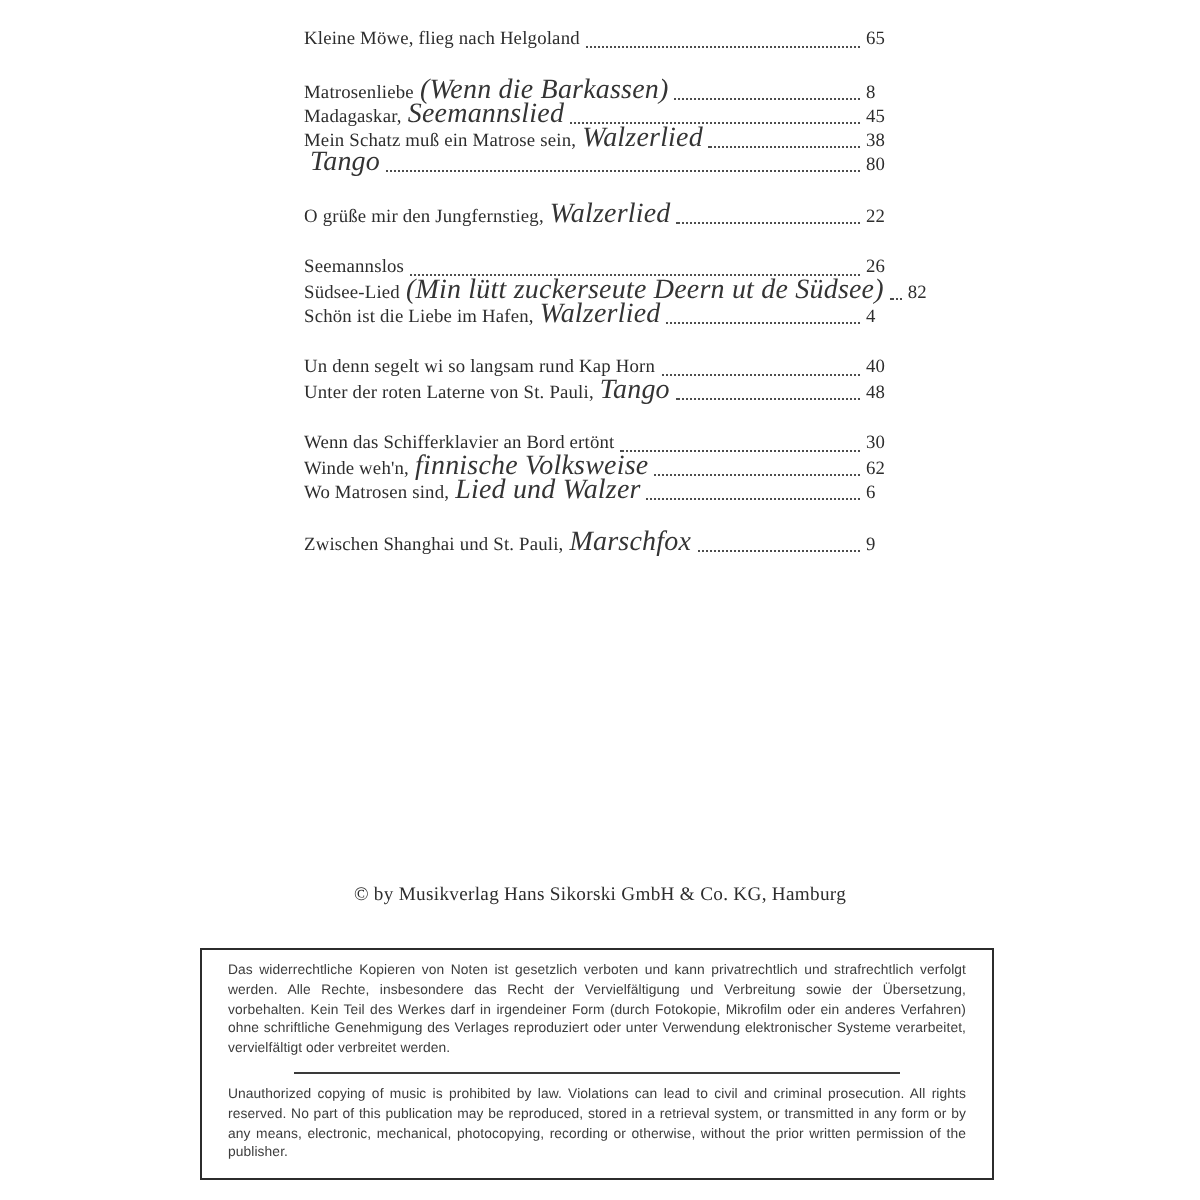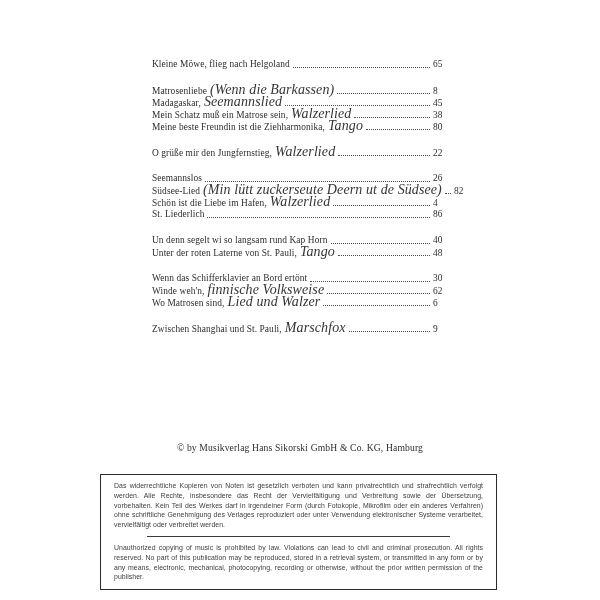--- a/index.html
+++ b/index.html
@@ -9,21 +9,21 @@
     font-family: "Liberation Serif", serif;
     color: #2e2e2e;
     position: relative;
     overflow: hidden;
   }
   .page { position: absolute; inset: 0; background: #fff; }
 
   
   .toc {
     position: absolute;
-    left: 152px; top: 14px; width: 301px; margin-top: 44px;
+    left: 152px; top: 14px; width: 301px;
   }
   .toc-group { margin-bottom: 14px; }
   .toc-row {
     display: flex;
     align-items: baseline;
     height: 12px;
     line-height: 12px;
     font-size: 9.4px;
     letter-spacing: 0.1px;
     color: #2d2d2d;
@@ -112,21 +112,20 @@
           <span class="leader"></span>
           <span class="pg">45</span>
         </div>
         <div class="toc-row">
           <span class="t">Mein Schatz muß ein Matrose sein,</span>
           <span class="sub">Walzerlied</span>
           <span class="leader"></span>
           <span class="pg">38</span>
         </div>
         <div class="toc-row">
-          <span class="t">Meine beste Freundin ist die Ziehharmonika,</span>
           <span class="sub">Tango</span>
           <span class="leader"></span>
           <span class="pg">80</span>
         </div>
       </div>
       <div class="toc-group">
         <div class="toc-row">
           <span class="t">O grüße mir den Jungfernstieg,</span>
           <span class="sub">Walzerlied</span>
           <span class="leader"></span>
@@ -143,25 +142,20 @@
           <span class="t">Südsee-Lied</span>
           <span class="sub">(Min lütt zuckerseute Deern ut de Südsee)</span>
           <span class="leader"></span>
           <span class="pg">82</span>
         </div>
         <div class="toc-row">
           <span class="t">Schön ist die Liebe im Hafen,</span>
           <span class="sub">Walzerlied</span>
           <span class="leader"></span>
           <span class="pg">4</span>
-        </div>
-        <div class="toc-row">
-          <span class="t">St. Liederlich</span>
-          <span class="leader"></span>
-          <span class="pg">86</span>
         </div>
       </div>
       <div class="toc-group">
         <div class="toc-row">
           <span class="t">Un denn segelt wi so langsam rund Kap Horn</span>
           <span class="leader"></span>
           <span class="pg">40</span>
         </div>
         <div class="toc-row">
           <span class="t">Unter der roten Laterne von St. Pauli,</span>

